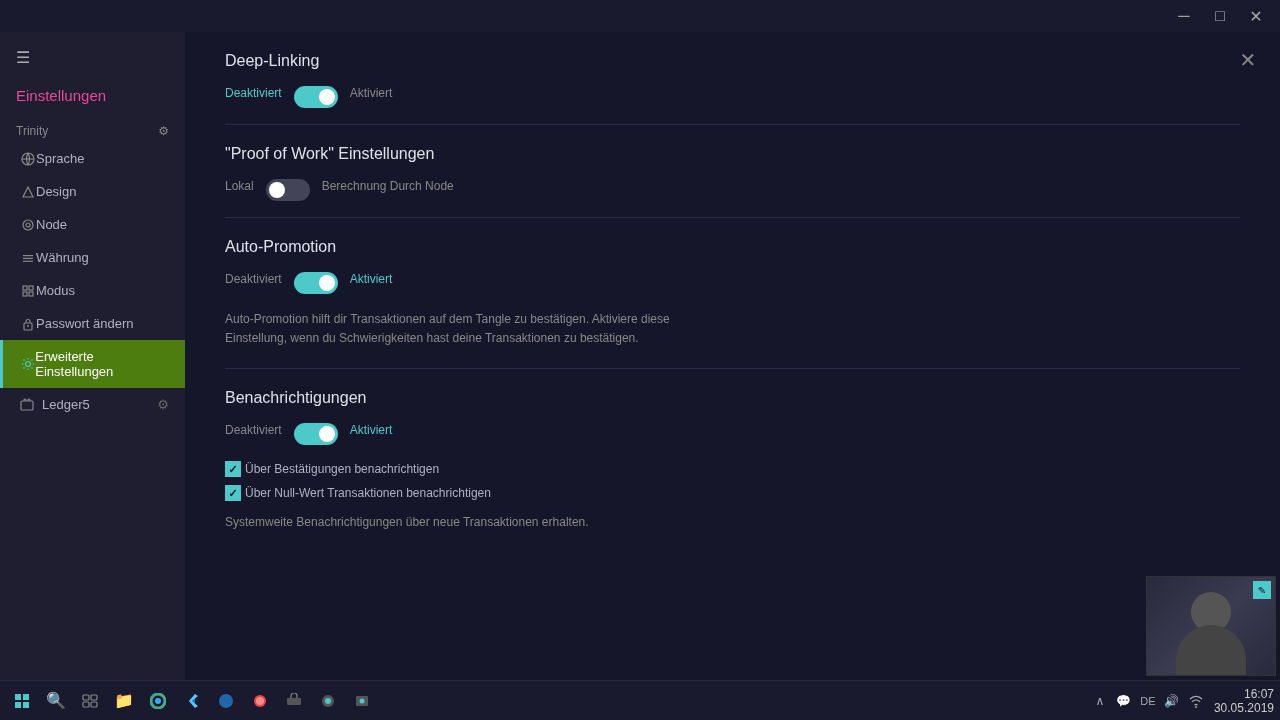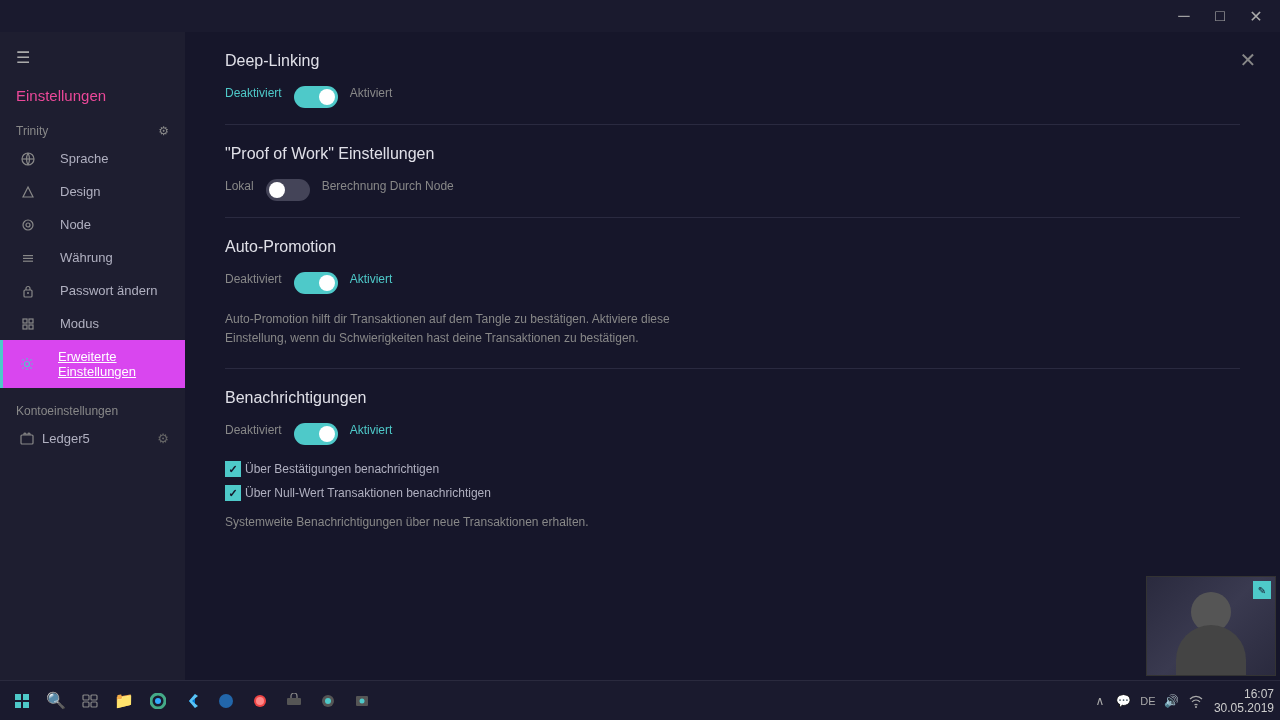--- a/index.html
+++ b/index.html
@@ -66,31 +66,30 @@
       display: flex;
       align-items: center;
       justify-content: space-between;
       text-align: center;
     }
 
     .sidebar-item {
       padding: 9px 16px 9px 20px;
       display: flex;
       align-items: center;
-      gap: 24px;
+      gap: 0;
       cursor: pointer;
       color: #b0b0c0;
       border-radius: 0;
     }
     .sidebar-item.active {
-      background: #d946ef;
+      background: #4d7c0f;
       color: #ffffff;
       border-left: 3px solid #4ec9c9;
       padding-left: 17px;
-      text-decoration: underline;
     }
     .sidebar-item .icon {
       font-size: 14px;
       width: 16px;
       display: flex;
       align-items: center;
       justify-content: center;
     }
 
     .kontoeinstellungen-label {
@@ -414,51 +413,50 @@
           <rect x="2" y="6.8" width="10" height="1.2" fill="#888"></rect>
           <rect x="2" y="9.6" width="10" height="1.2" fill="#888"></rect>
         </svg>
       </span>
       <span>Währung</span>
     </div>
 
     <div class="sidebar-item">
       <span class="icon">
         <svg width="14" height="14" viewBox="0 0 14 14" fill="none">
-          <rect x="3" y="6" width="8" height="7" rx="1" stroke="#888" stroke-width="1.2"></rect>
-          <path d="M5 6V4.5a2 2 0 014 0V6" stroke="#888" stroke-width="1.2"></path>
-          <circle cx="7" cy="9" r="1" fill="#888"></circle>
-        </svg>
-      </span>
-      <span>Passwort ändern</span>
-    </div>
-
-    <div class="sidebar-item">
-      <span class="icon">
-        <svg width="14" height="14" viewBox="0 0 14 14" fill="none">
           <rect x="2" y="2" width="4" height="4" stroke="#888" stroke-width="1.2"></rect>
           <rect x="8" y="2" width="4" height="4" stroke="#888" stroke-width="1.2"></rect>
           <rect x="2" y="8" width="4" height="4" stroke="#888" stroke-width="1.2"></rect>
           <rect x="8" y="8" width="4" height="4" stroke="#888" stroke-width="1.2"></rect>
         </svg>
       </span>
       <span>Modus</span>
     </div>
 
+    <div class="sidebar-item">
+      <span class="icon">
+        <svg width="14" height="14" viewBox="0 0 14 14" fill="none">
+          <rect x="3" y="6" width="8" height="7" rx="1" stroke="#888" stroke-width="1.2"></rect>
+          <path d="M5 6V4.5a2 2 0 014 0V6" stroke="#888" stroke-width="1.2"></path>
+          <circle cx="7" cy="9" r="1" fill="#888"></circle>
+        </svg>
+      </span>
+      <span>Passwort ändern</span>
+    </div>
+
     <div class="sidebar-item active">
       <span class="icon">
         <svg width="14" height="14" viewBox="0 0 14 14" fill="none">
           <circle cx="7" cy="7" r="2.5" stroke="#4ec9c9" stroke-width="1.2"></circle>
           <path d="M7 1v1.5M7 11.5V13M1 7h1.5M11.5 7H13M2.5 2.5l1 1M10.5 10.5l1 1M11.5 2.5l-1 1M3.5 10.5l-1 1" stroke="#4ec9c9" stroke-width="1.2"></path>
         </svg>
       </span>
       <span>Erweiterte Einstellungen</span>
     </div>
 
-    <div class="kontoeinstellungen-label">Kontoeinstellungen</div>
 
     <div class="ledger-item">
       <div class="ledger-item-left">
         <svg width="14" height="14" viewBox="0 0 14 14" fill="none">
           <rect x="1" y="3" width="12" height="9" rx="1" stroke="#888" stroke-width="1.2"></rect>
           <path d="M4 3V2a1 1 0 012 0v1" stroke="#888" stroke-width="1.2"></path>
           <path d="M8 3V2a1 1 0 012 0v1" stroke="#888" stroke-width="1.2"></path>
         </svg>
         <span>Ledger5</span>
       </div>

